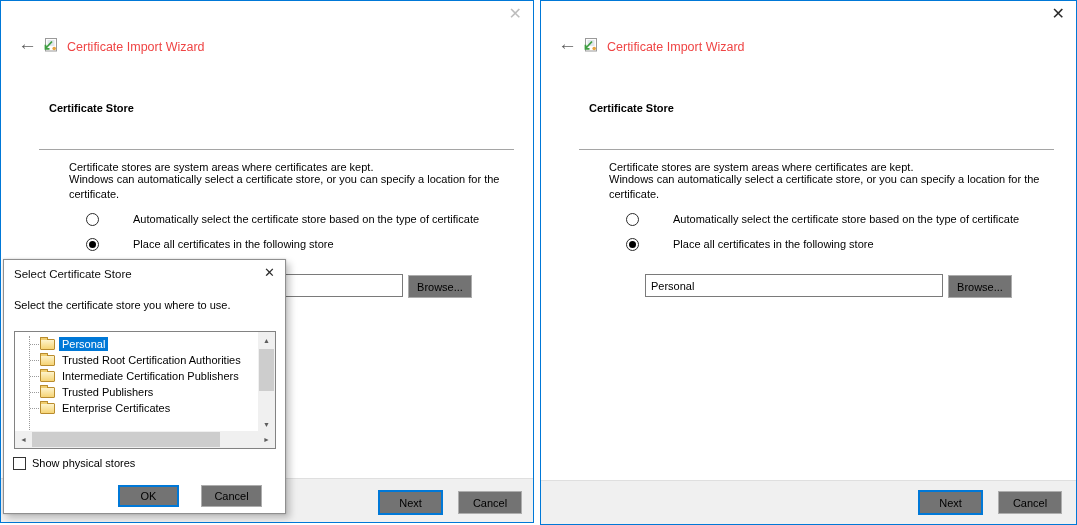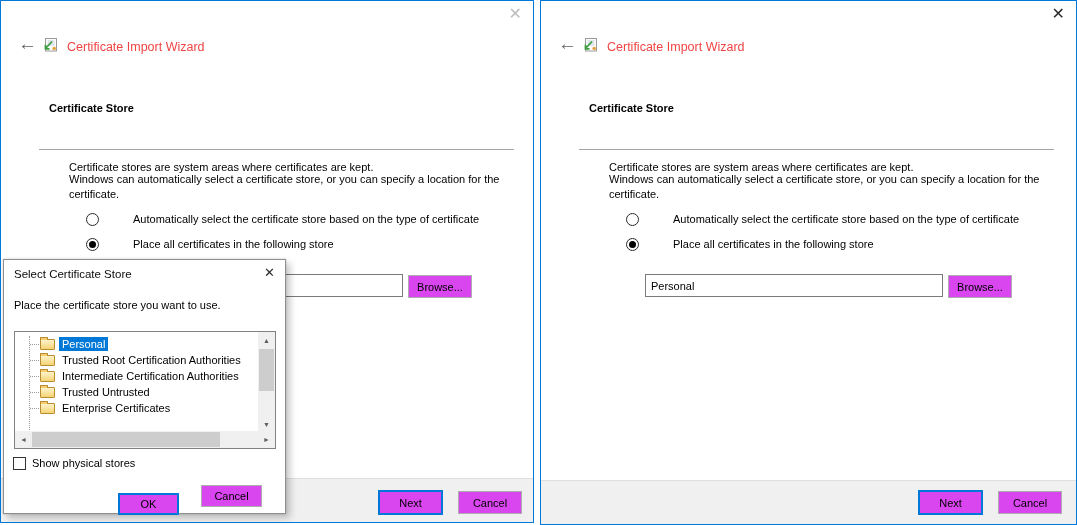--- a/index.html
+++ b/index.html
@@ -30,21 +30,21 @@
   .radio.checked::after { content:""; position:absolute; left:2px; top:2px; width:7px; height:7px;
     border-radius:50%; background:#000; }
   .radio-label { position:absolute; left:102px; font-size:11px; white-space:nowrap;margin-left:30px; }
   .r1 { top:212px; } .r1l { top:212px; }
   .r2 { top:237px; } .r2l { top:237px; }
 
   .store-lbl { position:absolute; left:104px; top:252px; font-size:11px;margin-top:20px; }
   .store-field { position:absolute; left:104px; top:273px; width:298px; height:23px;
     border:1px solid #7a7a7a; background:#fff; font-size:11px; padding:0 5px;
     font-family:inherit; outline:none; }
-  .btn { background:#d946ef; border:1px solid #adadad; font-size:11px;
+  .btn { background:#737373; border:1px solid #adadad; font-size:11px;
     font-family:inherit; color:#000; text-align:center; padding:0; cursor:default; }
   .btn.focused { border:2px solid #0078d7; }
   .browse-btn { position:absolute; left:407px; top:274px; width:64px; height:23px; }
 
   .footer { position:absolute; left:0; right:0; bottom:0; height:44px;
     background:#f0f0f0; border-top:1px solid #dfdfdf; }
   .next-btn   { position:absolute; left:377px; top:489px; width:65px; height:25px; }
   .cancel-btn { position:absolute; left:457px; top:490px; width:64px; height:23px; }
 
   
@@ -75,21 +75,21 @@
   .sb-up    { top:0; left:0; }
   .sb-down  { bottom:0; left:0; }
   .sb-left  { left:0; top:0; }
   .sb-right { right:0; top:0; }
   .vthumb { position:absolute; left:1px; top:17px; width:15px; height:42px; background:#cdcdcd; }
   .hthumb { position:absolute; left:17px; top:1px; width:188px; height:15px; background:#cdcdcd; }
 
   .phys-box { position:absolute; left:9px; top:197px; width:13px; height:13px;
     border:1px solid #333; background:#fff; }
   .phys-lbl { position:absolute; left:28px; top:197px; font-size:11px; }
-  .dlg-ok     { position:absolute; left:114px; top:233px; width:61px; height:22px; }
+  .dlg-ok     { position:absolute; left:114px; top:225px; width:61px; height:22px; }
   .dlg-cancel { position:absolute; left:197px; top:225px; width:61px; height:22px; }
 </style>
 </head>
 <body>
 
 <div class="win" id="win-left">
   <span class="close-x inactive">✕</span>
 
   <span class="hdr-back">←</span>
   <svg class="hdr-icon" viewBox="0 0 18 16">
@@ -118,45 +118,45 @@
   <button class="btn browse-btn">Browse...</button>
 
   <div class="footer"></div>
   <button class="btn focused next-btn">Next</button>
   <button class="btn cancel-btn">Cancel</button>
 </div>
 
 <div class="dlg">
   <span class="dlg-title">Select Certificate Store</span>
   <span class="dlg-x">✕</span>
-  <div class="dlg-instr">Place the certificate store you want to use.</div>
+  <div class="dlg-instr">Select the certificate store you where to use.</div>
 
   <div class="listbox">
     <div class="tree-vline"></div>
     <div class="tree-area">
 
     <div class="store-row">
         <span class="row-branch"></span>
         <span class="folder"></span>
         <span class="store-row-label selected">Personal</span>
       </div>
         <div class="store-row">
         <span class="row-branch"></span>
         <span class="folder"></span>
         <span class="store-row-label">Trusted Root Certification Authorities</span>
       </div>
         <div class="store-row">
         <span class="row-branch"></span>
         <span class="folder"></span>
-        <span class="store-row-label">Intermediate Certification Authorities</span>
-      </div>
-        <div class="store-row">
-        <span class="row-branch"></span>
-        <span class="folder"></span>
-        <span class="store-row-label">Trusted Untrusted</span>
+        <span class="store-row-label">Intermediate Certification Publishers</span>
+      </div>
+        <div class="store-row">
+        <span class="row-branch"></span>
+        <span class="folder"></span>
+        <span class="store-row-label">Trusted Publishers</span>
       </div>
         <div class="store-row">
         <span class="row-branch"></span>
         <span class="folder"></span>
         <span class="store-row-label">Enterprise Certificates</span>
       </div>
       </div>
     <div class="vscroll">
       <span class="sb-arrow sb-up">▲</span>
       <span class="vthumb"></span>

